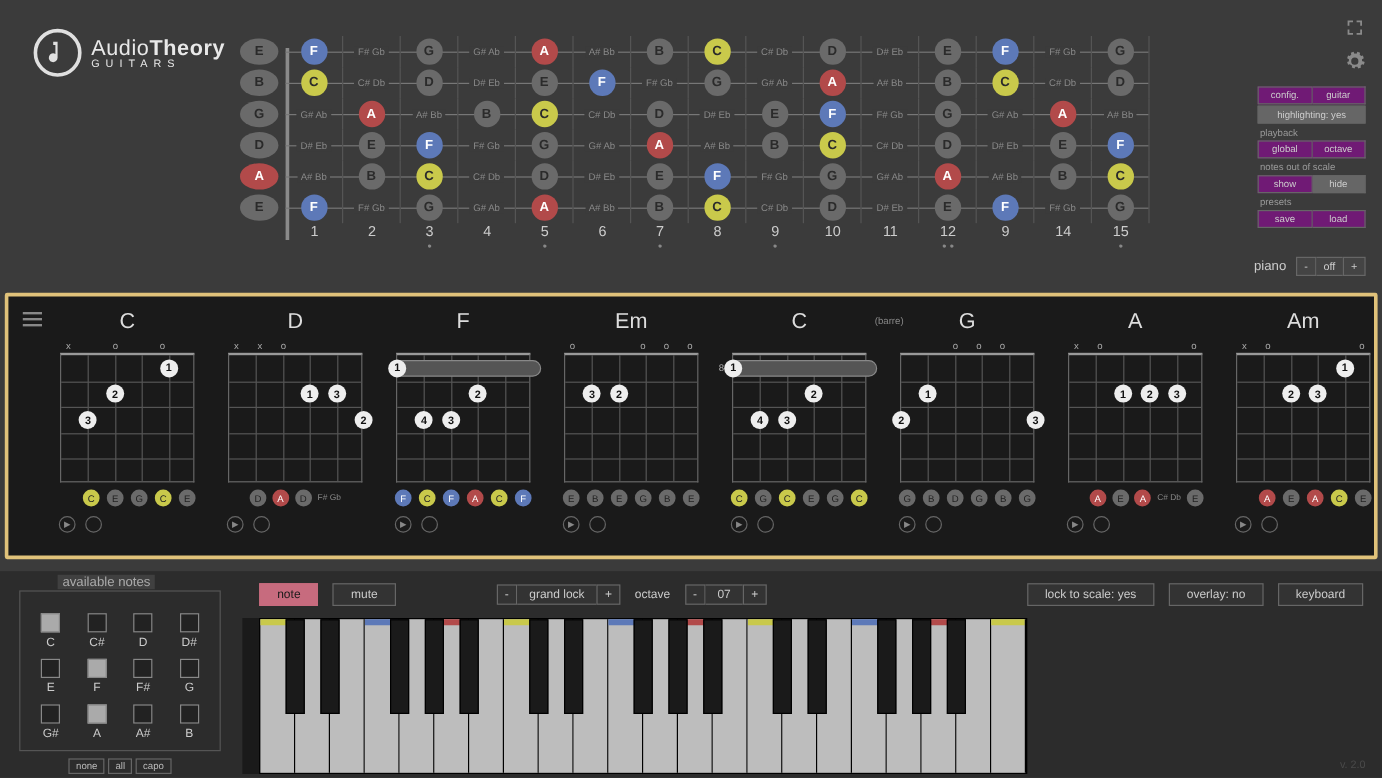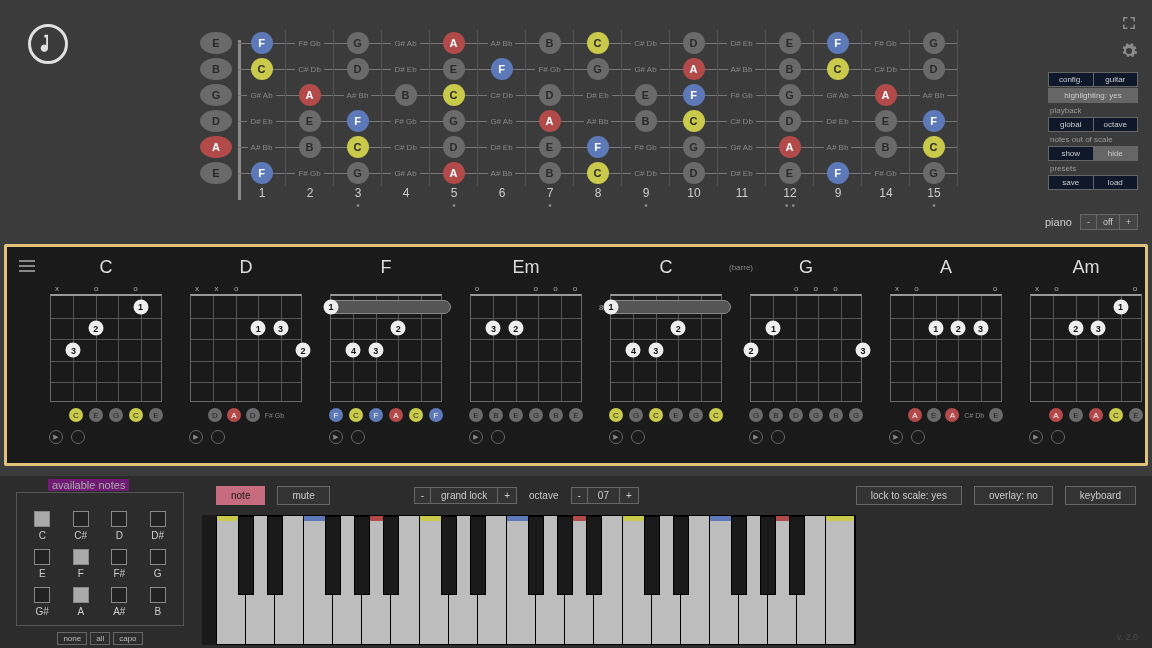--- a/index.html
+++ b/index.html
@@ -21,21 +21,21 @@
 .logo-text .t1 b { font-weight: 700; }
 .logo-text .t2 { font-size: 9px; letter-spacing: 5px; font-weight: 300; }
 
 
 .top-icons { position: absolute; right: 14px; top: 14px; display: flex; flex-direction: column; align-items: flex-end; gap: 10px; color: #8a8a8a; }
 .top-icons svg { width: 18px; height: 18px; fill: #8a8a8a; cursor: pointer; }
 
 .settings-panel { position: absolute; right: 14px; top: 72px; width: 90px; font-size: 8px; }
 .settings-panel .row { display: flex; margin-bottom: 1px; }
 .settings-panel .hdr { color: #9a9a9a; padding: 2px 0 2px 2px; font-size: 8px; }
-.settings-panel .btn { flex: 1; text-align: center; border: 1px solid #666; background: #0f172a; color: #ccc; padding: 2px 0; cursor: pointer; }
+.settings-panel .btn { flex: 1; text-align: center; border: 1px solid #666; background: #701a75; color: #ccc; padding: 2px 0; cursor: pointer; }
 .settings-panel .btn + .btn { border-left: none; }
 .settings-panel .btn.active { background: #666; }
 .settings-panel .btn.wide { flex: 0 0 100%; }
 
 .capo { position: absolute; right: 14px; top: 214px; display: flex; align-items: center; gap: 8px; font-size: 11px; color: #ccc; }
 .capo .stepper { display: flex; }
 .capo .stepper span { border: 1px solid #666; padding: 2px 6px; font-size: 9px; background: #444; cursor: pointer; }
 .capo .stepper span:nth-child(2) { border-left: none; border-right: none; cursor: default; }
 
 
@@ -83,21 +83,21 @@
 .chord .tones { display: flex; justify-content: space-between; padding: 6px 2px 0; }
 .chord .tone { width: 14px; height: 14px; border-radius: 50%; font-size: 8px; display: flex; align-items: center; justify-content: center; }
 .chord .tone.txt { background: none; color: #888; font-size: 7px; border-radius: 0; width: auto; }
 .chord .ctrls { display: flex; gap: 8px; justify-content: flex-start; padding: 8px 2px 0; }
 .chord .ctrls .cb { width: 14px; height: 14px; border: 1px solid #666; border-radius: 50%; display: flex; align-items: center; justify-content: center; font-size: 7px; color: #888; cursor: pointer; }
 
 
 .bottom { position: absolute; left: 0; right: 0; bottom: 0; height: 172px; background: #2c2c2c; display: flex; }
 
 .avail { width: 200px; padding: 8px 16px; position: relative; }
-.avail .title { position: absolute; left: 48px; top: 3px; font-size: 11px; color: #aaa; background: #701a75; padding: 0 4px; }
+.avail .title { position: absolute; left: 48px; top: 3px; font-size: 11px; color: #aaa; background: #404040; padding: 0 4px; }
 .avail .box { border: 1px solid #555; padding: 18px 10px 8px; margin-top: 8px; }
 .avail .grid { display: grid; grid-template-columns: repeat(4, 1fr); gap: 8px 8px; }
 .avail .cell { text-align: center; }
 .avail .chk { width: 16px; height: 16px; border: 1px solid #888; margin: 0 auto 3px; background: #222; cursor: pointer; }
 .avail .chk.on { background: #aaa; }
 .avail .lbl { font-size: 10px; color: #ccc; }
 .avail .btns { display: flex; justify-content: center; gap: 3px; margin-top: 6px; }
 .avail .btns span { font-size: 8px; border: 1px solid #666; padding: 1px 5px; color: #bbb; cursor: pointer; }
 
 .main-ctrl { flex: 1; padding: 10px 16px 0; }
@@ -122,20 +122,24 @@
 .version { position: absolute; right: 14px; bottom: 6px; font-size: 9px; color: #4a4a4a; }
 </style>
 </head>
 <body>
 
 <div class="logo">
   <div class="logo-mark">
     <svg viewBox="0 0 24 24">
         <path d="M12 2v14.5a4 4 0 1 1-2-3.46V5h-2V2h4z"></path>
       </svg>
+  </div>
+  <div class="logo-text">
+    <div class="t1"><span>Audio</span><b>Theory</b></div>
+    <div class="t2">GUITARS</div>
   </div>
 </div>
 
 <div class="top-icons">
   <svg viewBox="0 0 24 24">
       <path d="M4 4h6v2H6v4H4V4zm10 0h6v6h-2V6h-4V4zM4 14h2v4h4v2H4v-6zm14 0h2v6h-6v-2h4v-4z"></path>
     </svg>
   <svg viewBox="0 0 24 24">
       <path d="M12 8a4 4 0 1 0 0 8 4 4 0 0 0 0-8zm9 4l2 1-1 3-2-.5a8 8 0 0 1-1.6 1.6l.5 2-3 1-1-2a8 8 0 0 1-2.3 0l-1 2-3-1 .5-2A8 8 0 0 1 6.5 15.5L4.5 16l-1-3 2-1a8 8 0 0 1 0-2.3l-2-1 1-3 2 .5A8 8 0 0 1 8.1 4.6L7.6 2.6l3-1 1 2a8 8 0 0 1 2.3 0l1-2 3 1-.5 2a8 8 0 0 1 1.6 1.6l2-.5 1 3-2 1a8 8 0 0 1 0 2.3z"></path>
     </svg>

